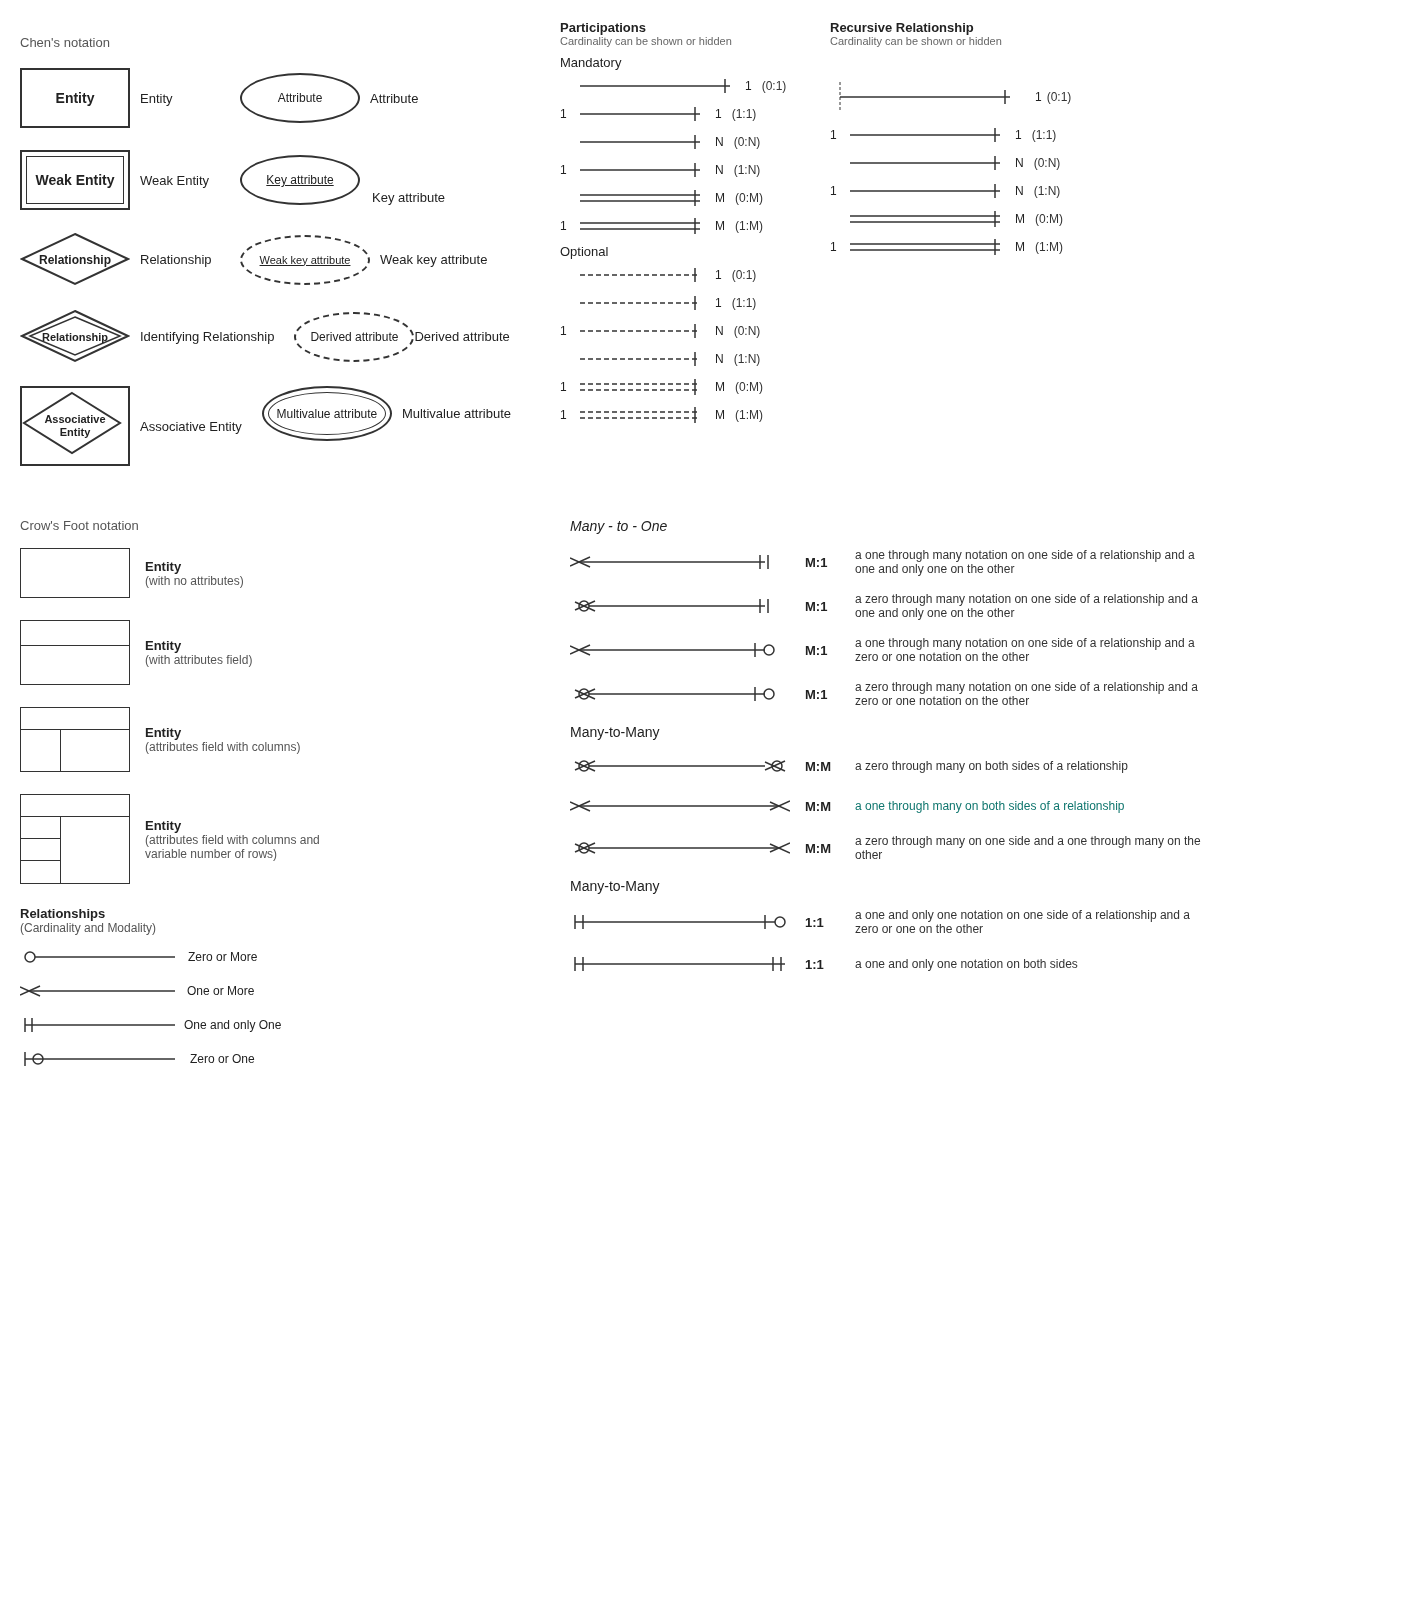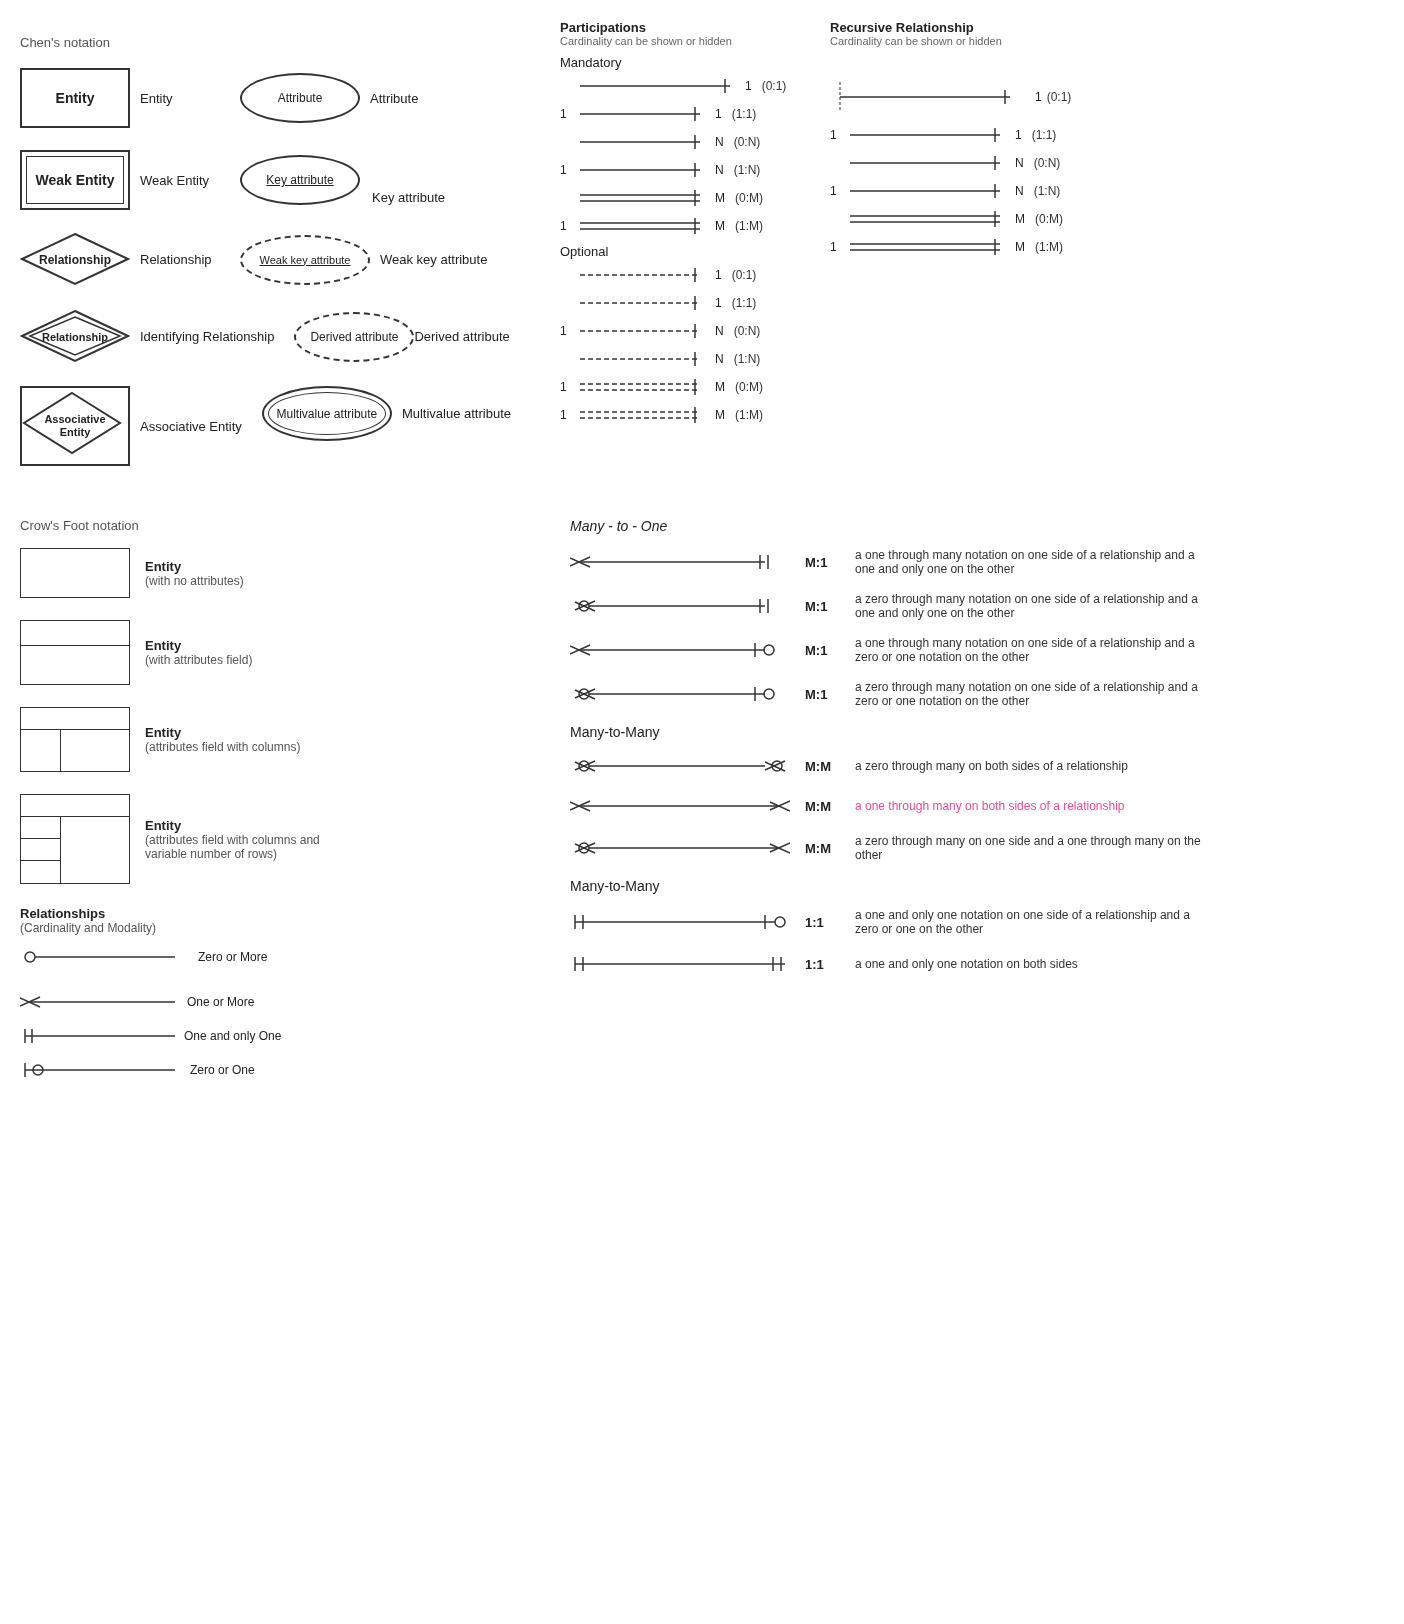--- a/index.html
+++ b/index.html
@@ -382,21 +382,21 @@
       <div>
         <div style="font-size:13px; font-weight:bold;">Entity</div>
         <div style="font-size:12px; color:#555; max-width:180px;">(attributes field with columns and variable number of rows)</div>
       </div>
     </div>
 
     <div style="margin-top:15px;">
       <div style="font-size:13px; font-weight:bold;">Relationships</div>
       <div style="font-size:12px; color:#555; margin-bottom:12px;">(Cardinality and Modality)</div>
 
-      <div style="display:flex; align-items:center; gap:18px; margin-bottom:25px;">
+      <div style="display:flex; align-items:center; gap:8px; margin-bottom:14px;">
         <svg width="160" height="20">
           <circle cx="10" cy="10" r="5" fill="none" stroke="#333" stroke-width="1.5"></circle>
           <line x1="15" y1="10" x2="155" y2="10" stroke="#333" stroke-width="1.5"></line>
         </svg>
         <span style="font-size:12px;">Zero or More</span>
       </div>
 
       <div style="display:flex; align-items:center; gap:7px; margin-bottom:14px;">
         <svg width="160" height="20">
           <line x1="0" y1="6" x2="20" y2="15" stroke="#333" stroke-width="1.5"></line>
@@ -512,21 +512,21 @@
       <svg width="220" height="24">
 
         <line x1="0" y1="8" x2="20" y2="17" stroke="#333" stroke-width="1.5"></line>
         <line x1="0" y1="16" x2="20" y2="7" stroke="#333" stroke-width="1.5"></line>
         <line x1="10" y1="12" x2="210" y2="12" stroke="#333" stroke-width="1.5"></line>
 
         <line x1="200" y1="8" x2="220" y2="17" stroke="#333" stroke-width="1.5"></line>
         <line x1="200" y1="16" x2="220" y2="7" stroke="#333" stroke-width="1.5"></line>
       </svg>
       <span style="font-size:13px; font-weight:bold; min-width:35px;">M:M</span>
-      <span style="font-size:12px; color:#ec4899; max-width:350px;">a one through many on both sides of a relationship</span>
+      <span style="font-size:12px; color:#0f766e; max-width:350px;">a one through many on both sides of a relationship</span>
     </div>
 
     <div style="display:flex; align-items:center; gap:15px; margin-bottom:16px;">
       <svg width="220" height="24">
 
         <circle cx="14" cy="12" r="5" fill="none" stroke="#333" stroke-width="1.5"></circle>
         <line x1="5" y1="8" x2="25" y2="17" stroke="#333" stroke-width="1.5"></line>
         <line x1="5" y1="16" x2="25" y2="7" stroke="#333" stroke-width="1.5"></line>
         <line x1="19" y1="12" x2="210" y2="12" stroke="#333" stroke-width="1.5"></line>
 

